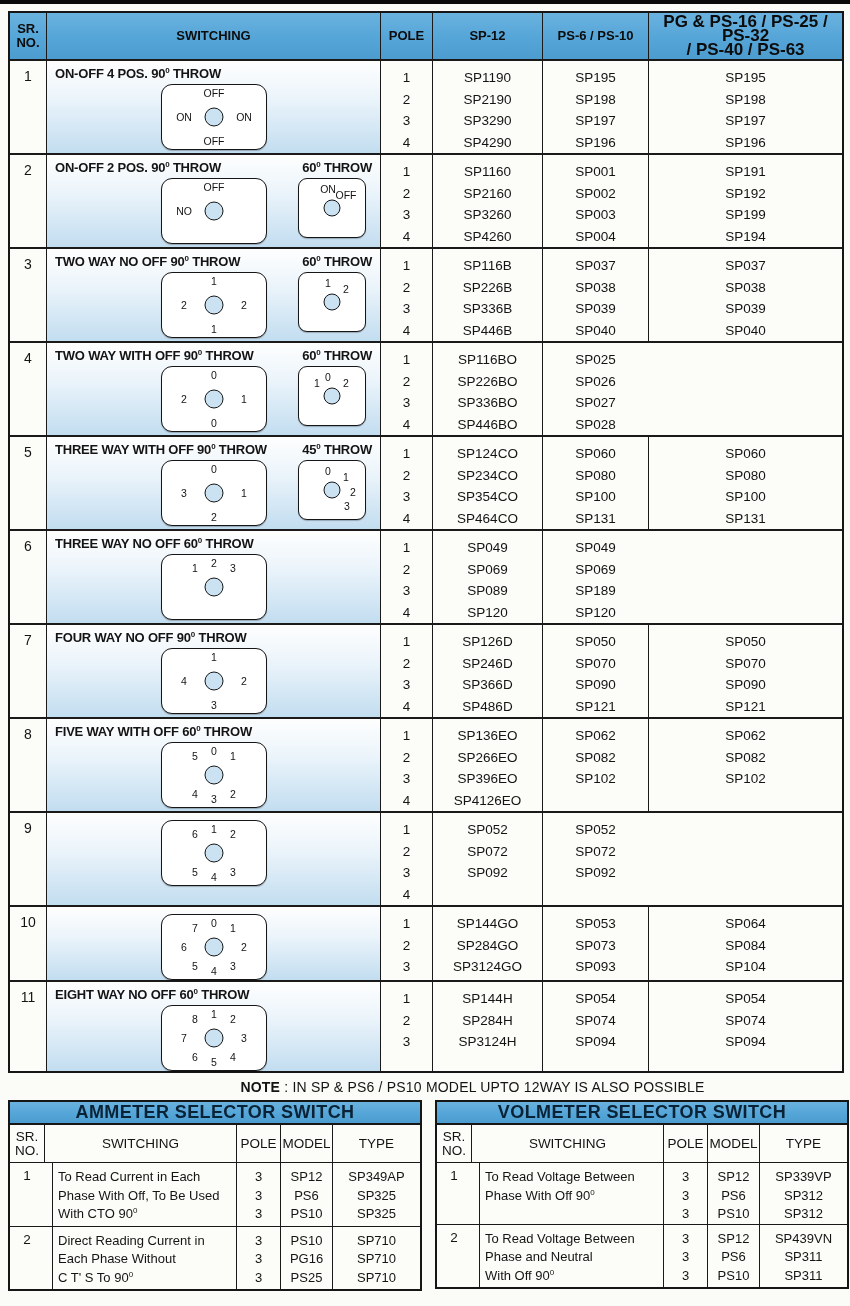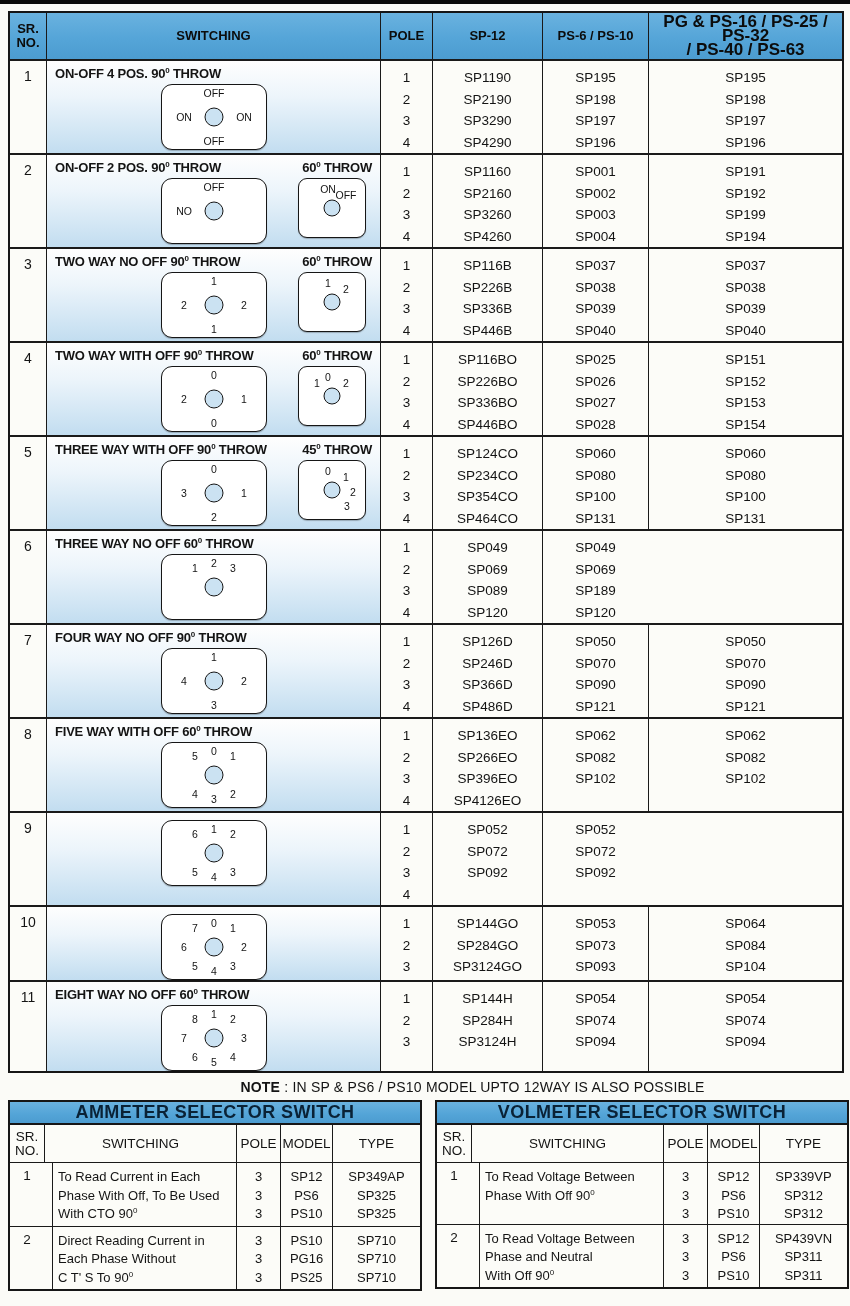--- a/index.html
+++ b/index.html
@@ -258,26 +258,20 @@
         <div class="pline">SP226BO</div>
         <div class="pline">SP336BO</div>
         <div class="pline">SP446BO</div>
       </div>
       <div class="m-cell val-cell">
         <div class="pline">SP025</div>
         <div class="pline">SP026</div>
         <div class="pline">SP027</div>
         <div class="pline">SP028</div>
       </div>
-      <div class="m-cell val-cell">
-        <div class="pline">SP151</div>
-        <div class="pline">SP152</div>
-        <div class="pline">SP153</div>
-        <div class="pline">SP154</div>
-      </div>
     </div>
     <div class="m-row">
       <div class="m-cell sr-cell">5</div>
       <div class="m-cell switch-cell">
         <div class="title-line">
           <span class="lab-left">THREE WAY WITH OFF  90<sup class="deg">0</sup> THROW</span>
           <span class="lab-right">45<sup class="deg">0</sup> THROW</span>
         </div>
         <div class="dials two">
           <div class="dial">

